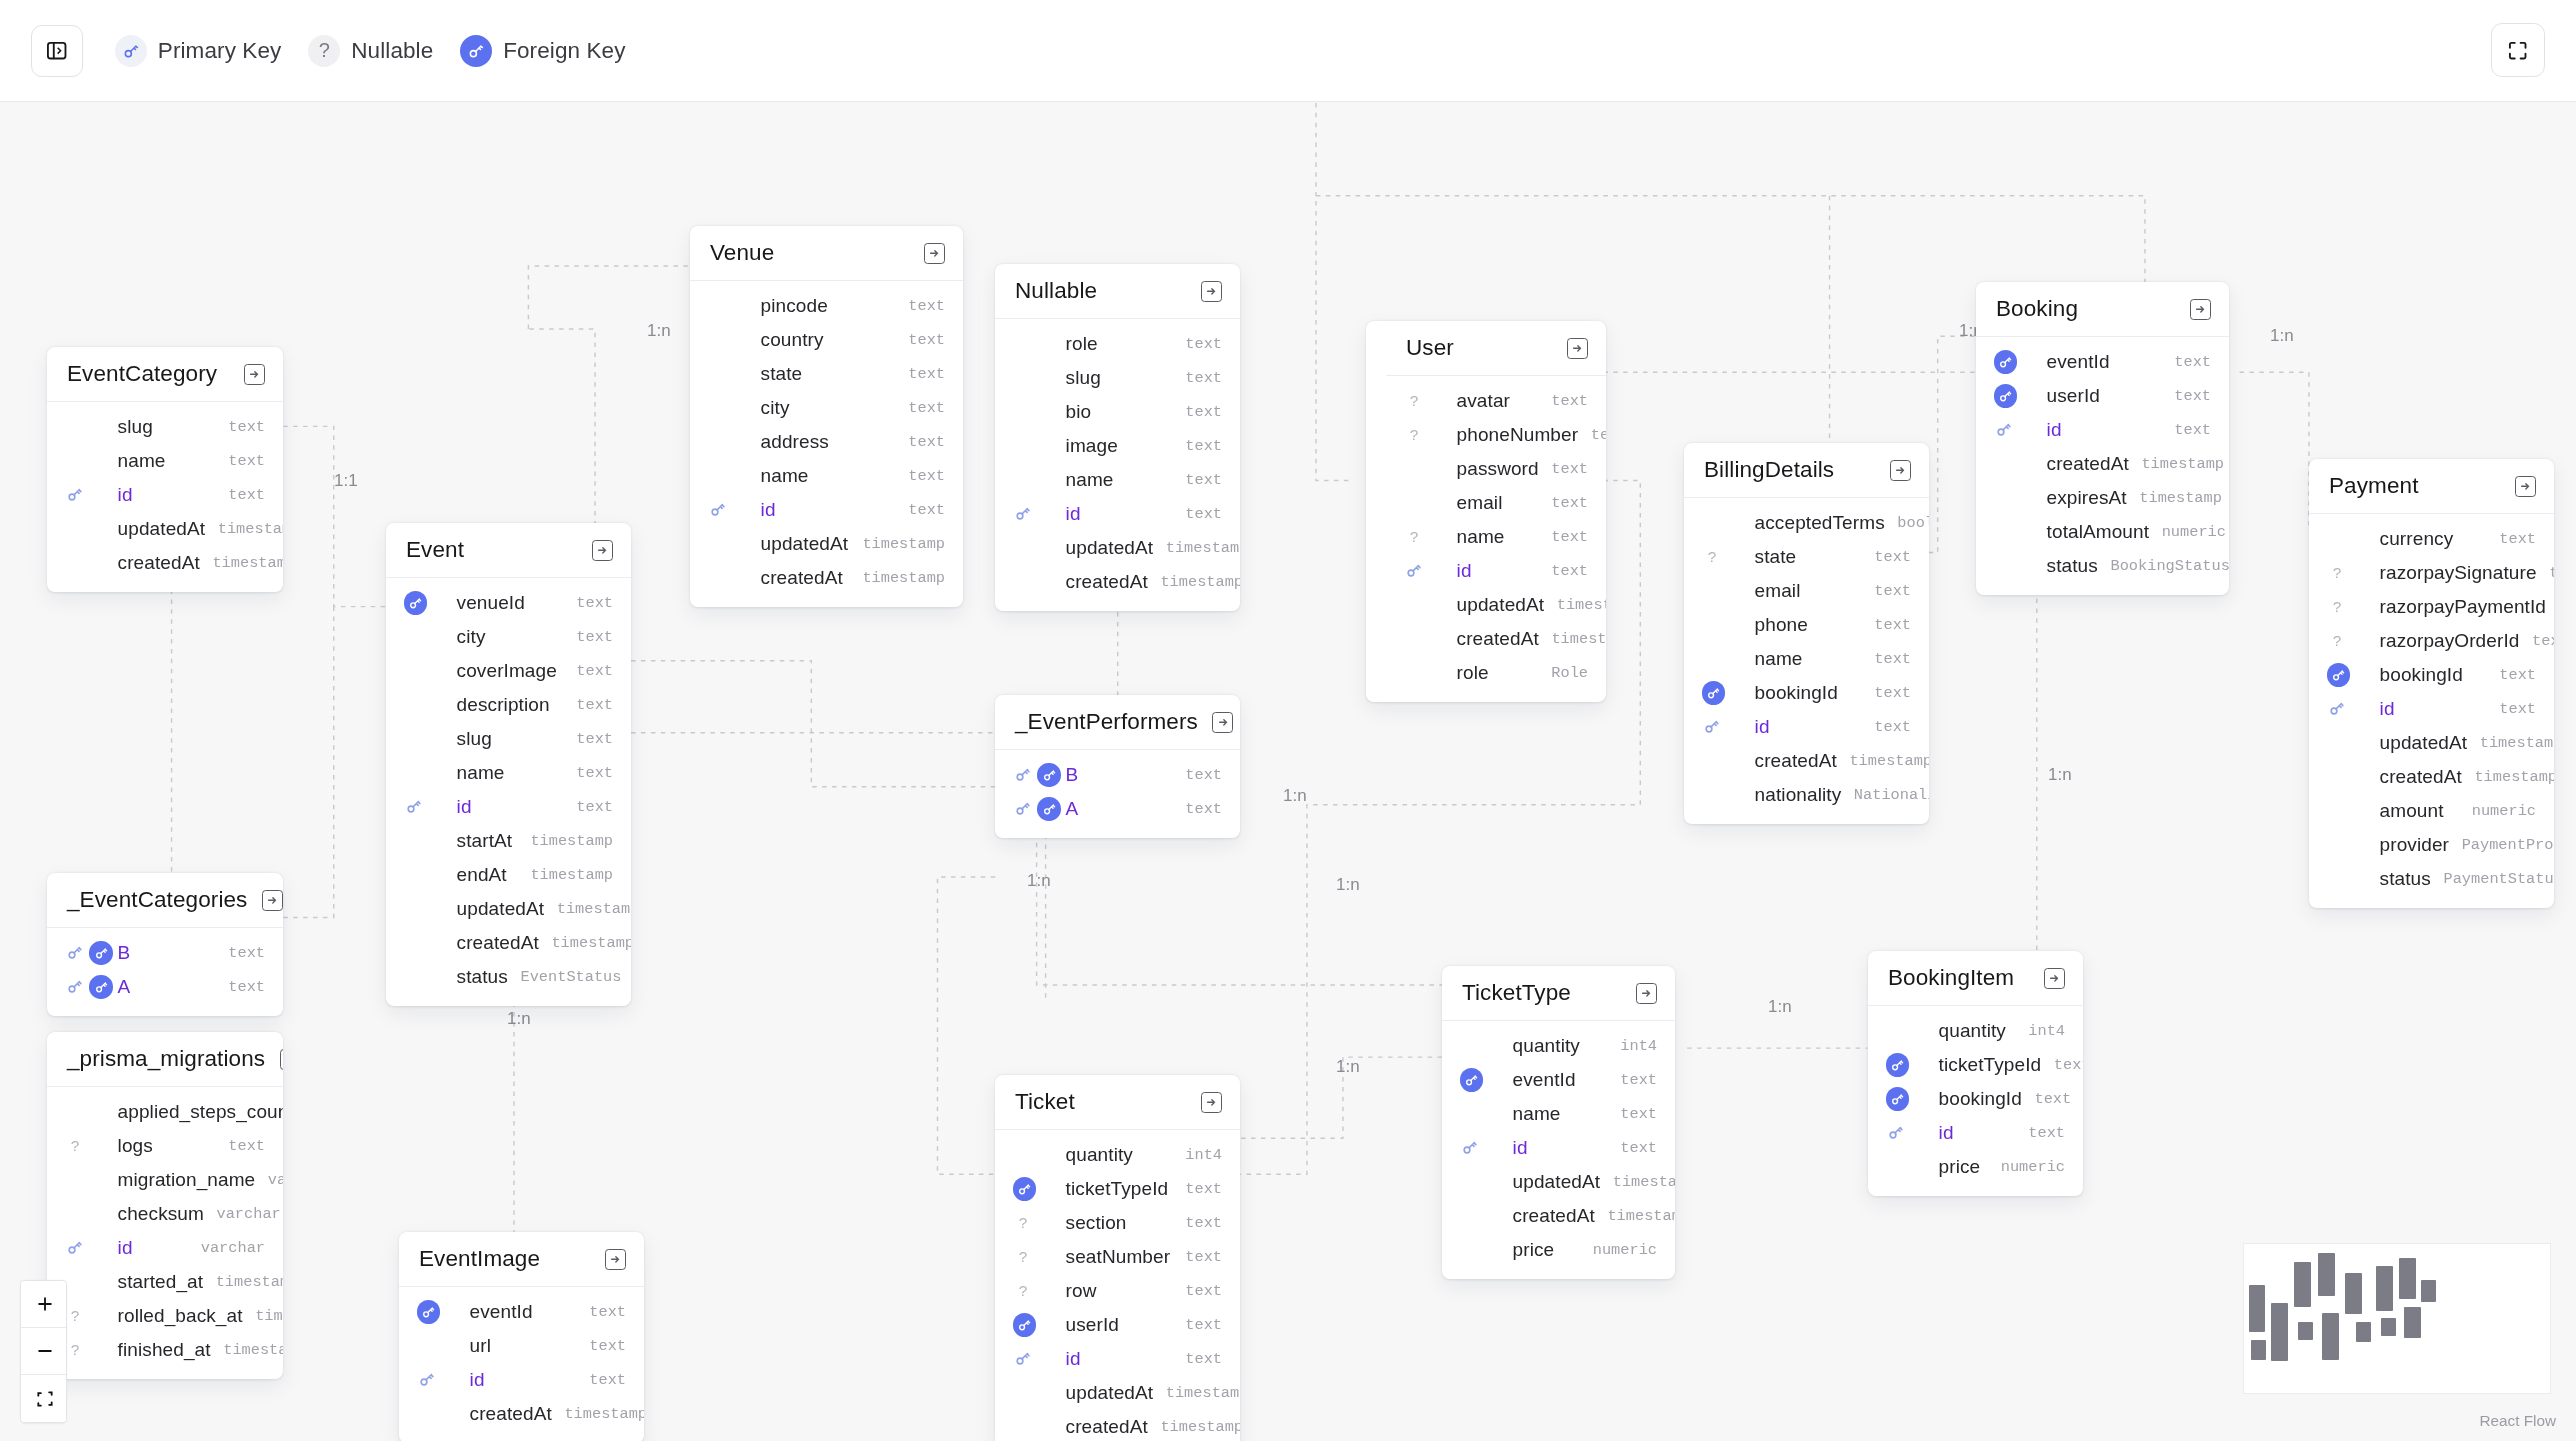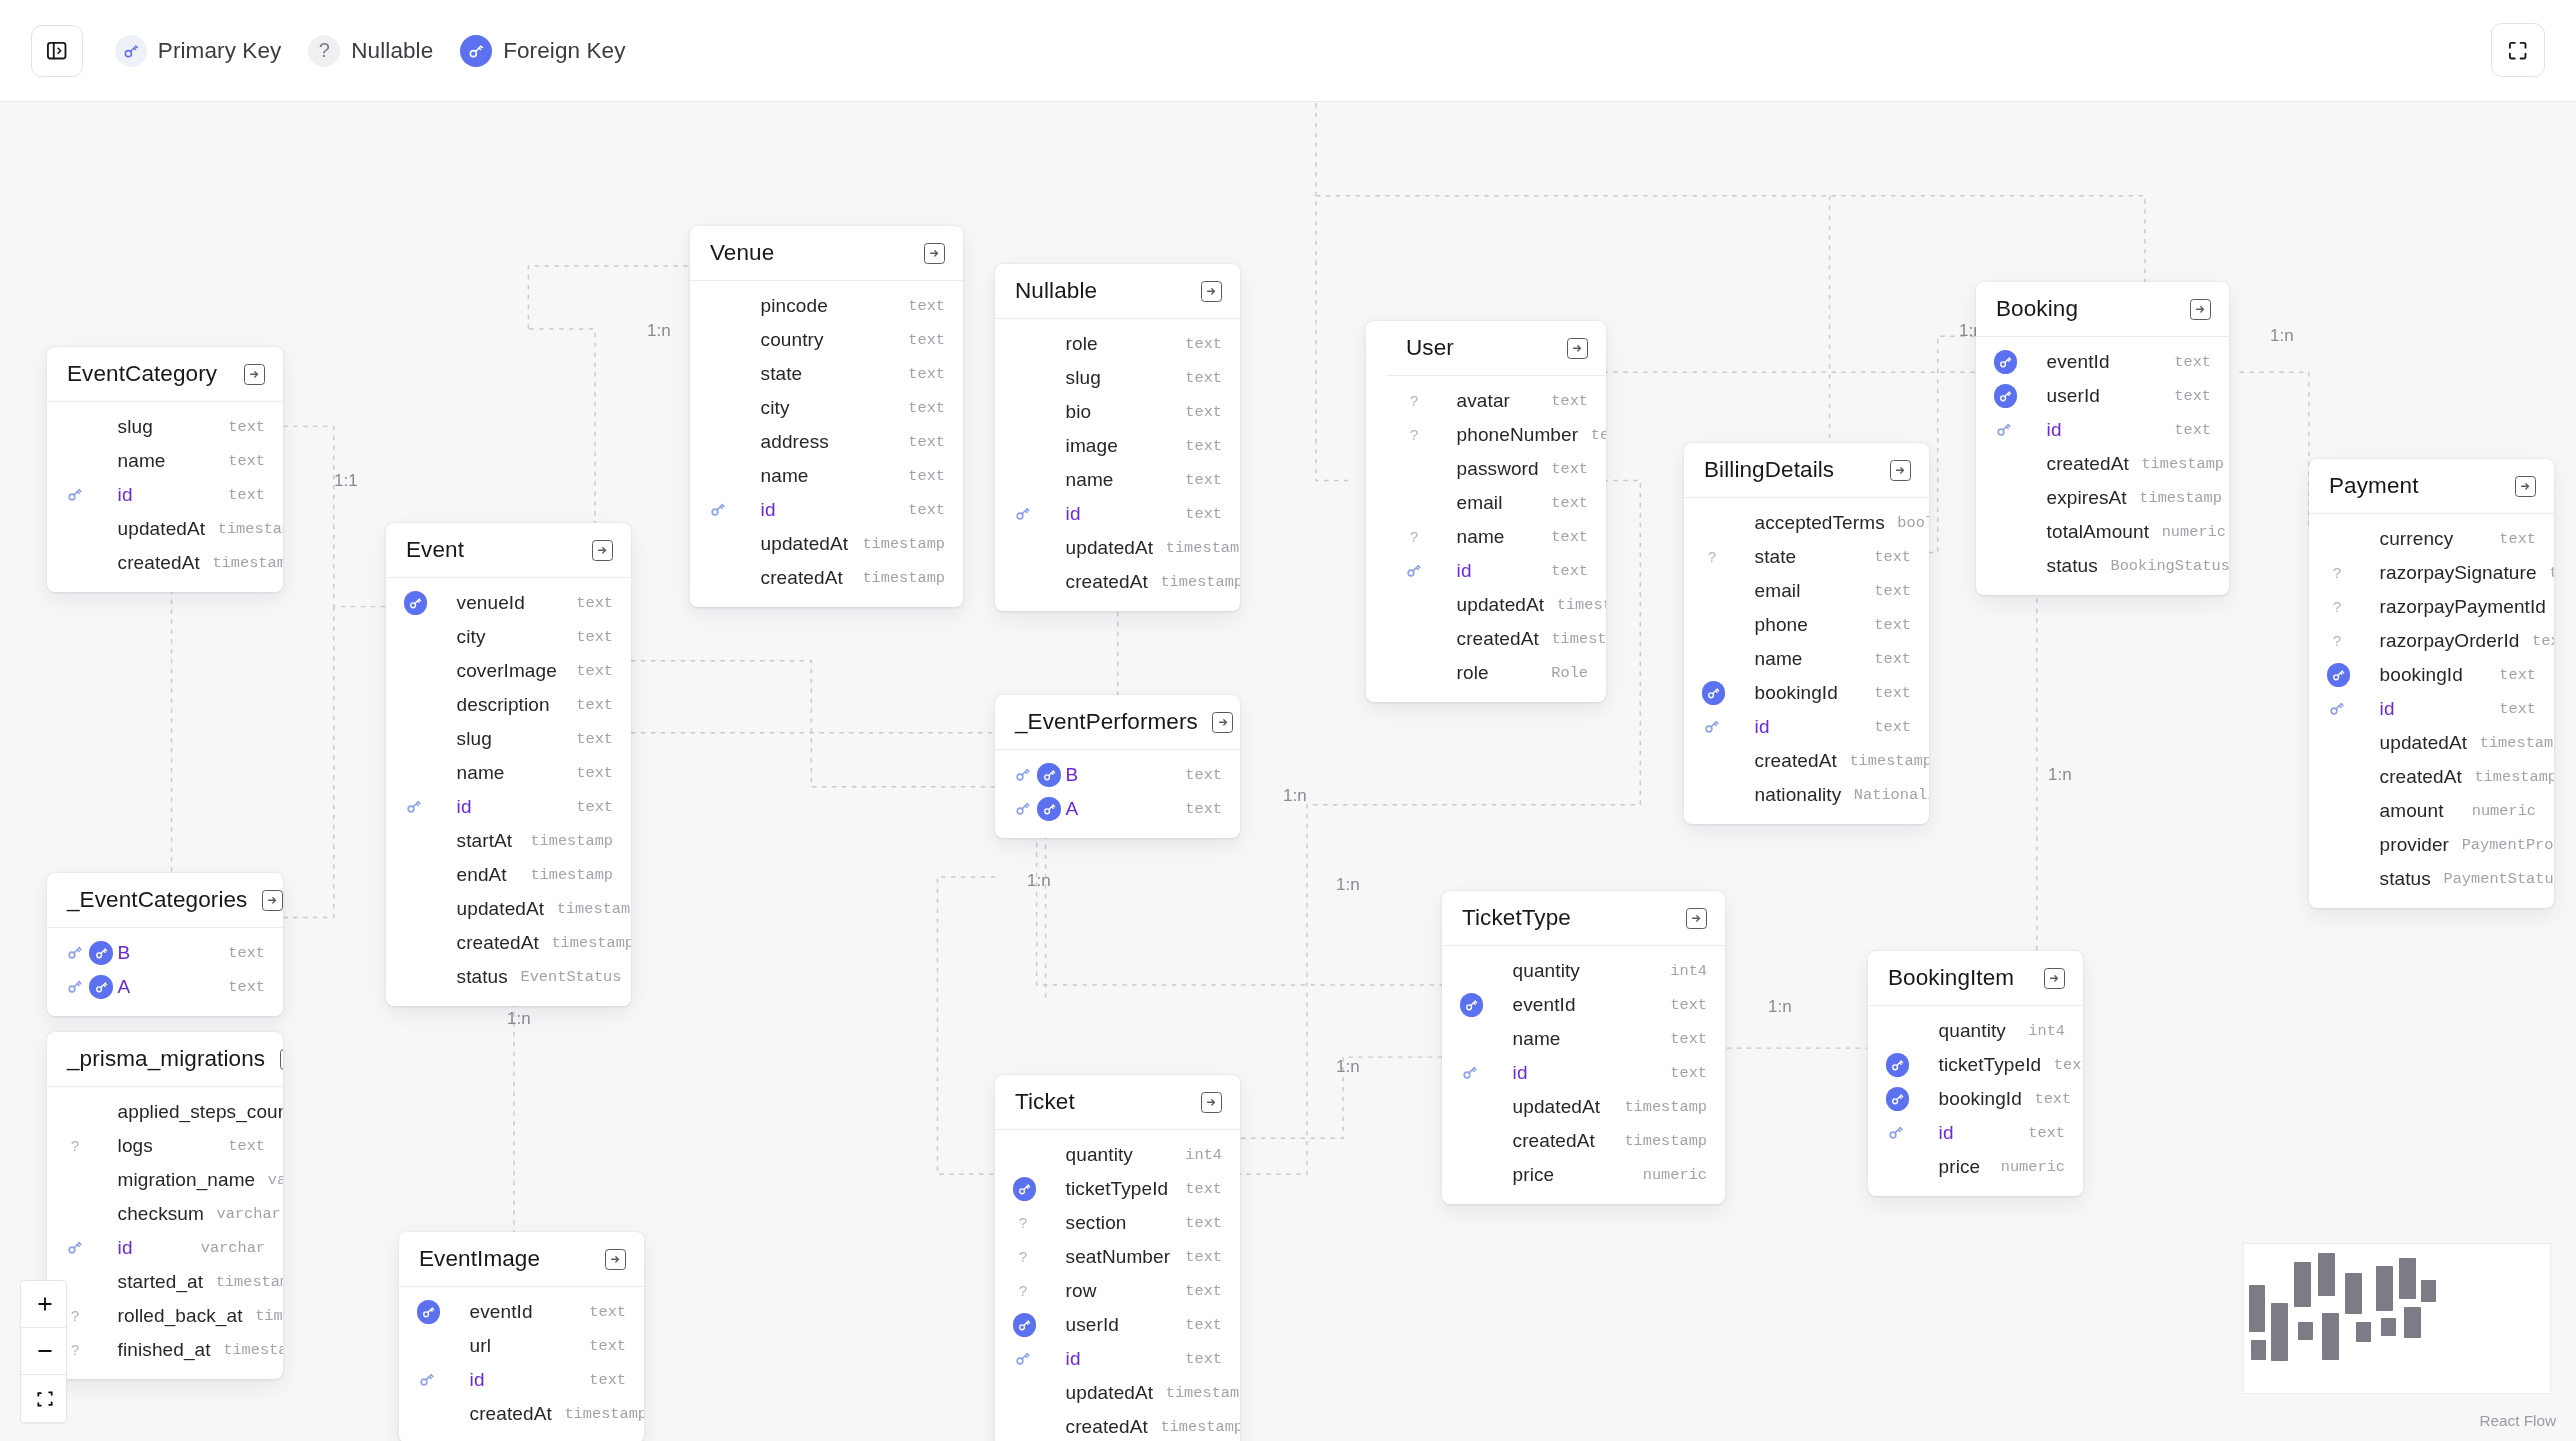--- a/index.html
+++ b/index.html
@@ -850,21 +850,21 @@
               <span class="field-name">createdAt</span>
               <span class="field-type">timestamp</span>
             </div>
             <div class="field">
               <span class="field-icons"></span>
               <span class="field-name">role</span>
               <span class="field-type">Role</span>
             </div>
           </div>
         </div>
-        <div class="node" style="left: 1442px; top: 789px; width: 283px;">
+        <div class="node" style="left: 1442px; top: 864px; width: 233px;">
           <div class="node-header">
             <span class="node-title">TicketType</span>
             <span class="node-open">
               <svg width="12.6" height="12.6" viewBox="0 0 24 24" fill="none" stroke="#5a5a63" stroke-width="2.6" stroke-linecap="round">
                 <path d="M5 12h13M13 7l5 5-5 5"></path>
               </svg>
             </span>
           </div>
           <div class="node-body">
             <div class="field">

